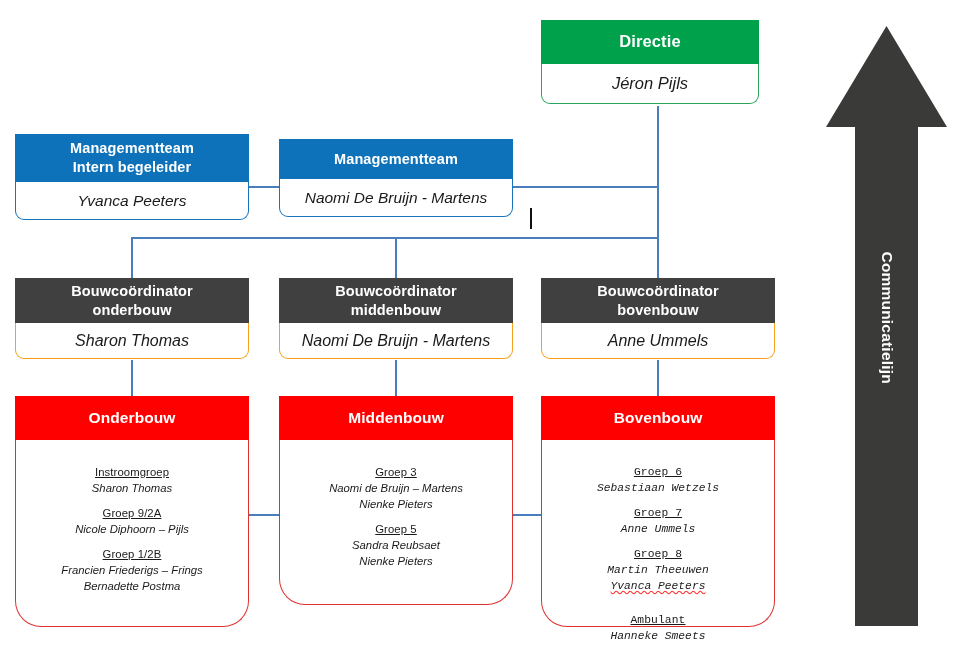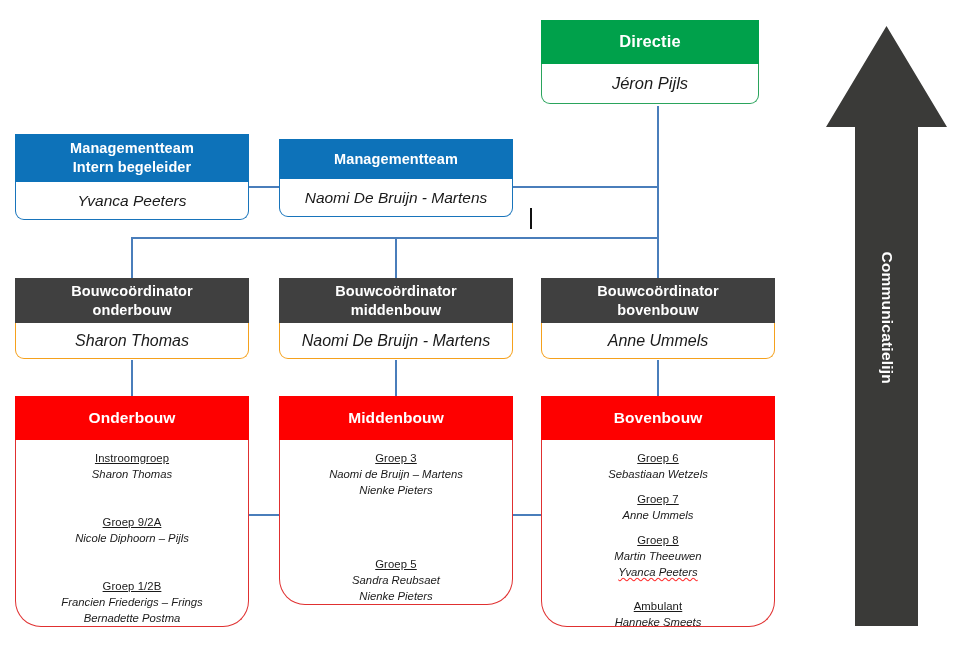--- a/index.html
+++ b/index.html
@@ -80,22 +80,22 @@
   }
 
   
   .n-red .hdr { background: #FE0000; font-size: 15.5px; height: 44px; }
   .n-red .body {
     border: 1.3px solid #e03030;
     border-top: none;
     border-radius: 0 0 26px 26px;
     font-size: 11.3px;
     line-height: 1.42;
-    justify-content: space-between;
-    padding-top: 10px;
+    justify-content: flex-start;
+    padding-top: 24px;
   }
   .n-red .grp { margin-top: 9px; }
   .n-red .grp:first-child { margin-top: 0; }
   .n-red .grp .gname {
     text-decoration: underline;
     font-style: normal;
     display: block;
     letter-spacing: .1px;
   }
   .n-red .grp .person { display: block; font-style: italic; }
@@ -252,21 +252,21 @@
         <span class="person">Sandra Reubsaet</span>
         <span class="person">Nienke Pieters</span>
       </div>
     </div>
   </div>
 
   <div class="node n-red" style="left:541px; top:396px; width:234px;">
     <div class="hdr">
       <span class="line">Bovenbouw</span>
     </div>
-    <div class="body" style="height:187px;">
+    <div class="body" style="height:187px;font-family:Liberation Mono, monospace;">
       <div class="grp">
         <span class="gname">Groep 6</span>
         <span class="person">Sebastiaan Wetzels</span>
       </div>
       <div class="grp">
         <span class="gname">Groep 7</span>
         <span class="person">Anne Ummels</span>
       </div>
       <div class="grp">
         <span class="gname">Groep 8</span>

